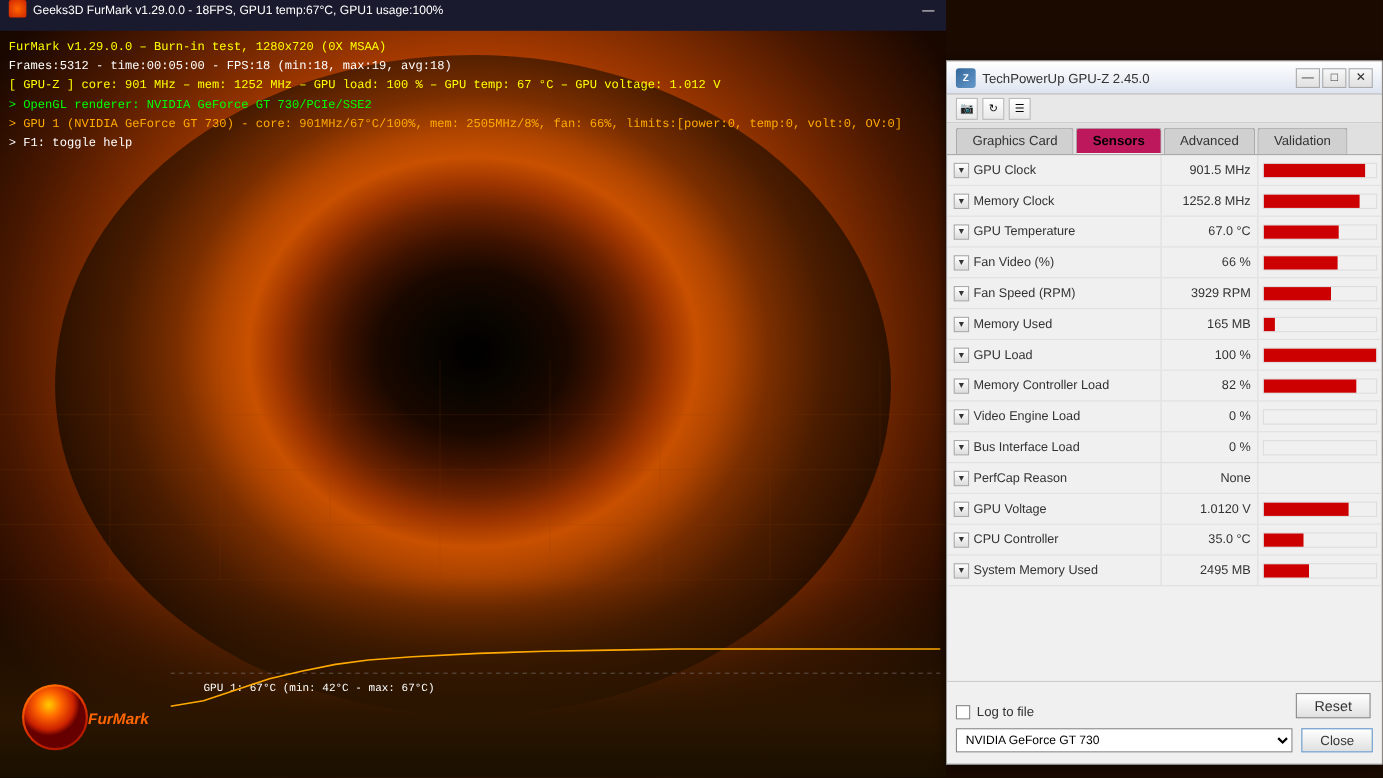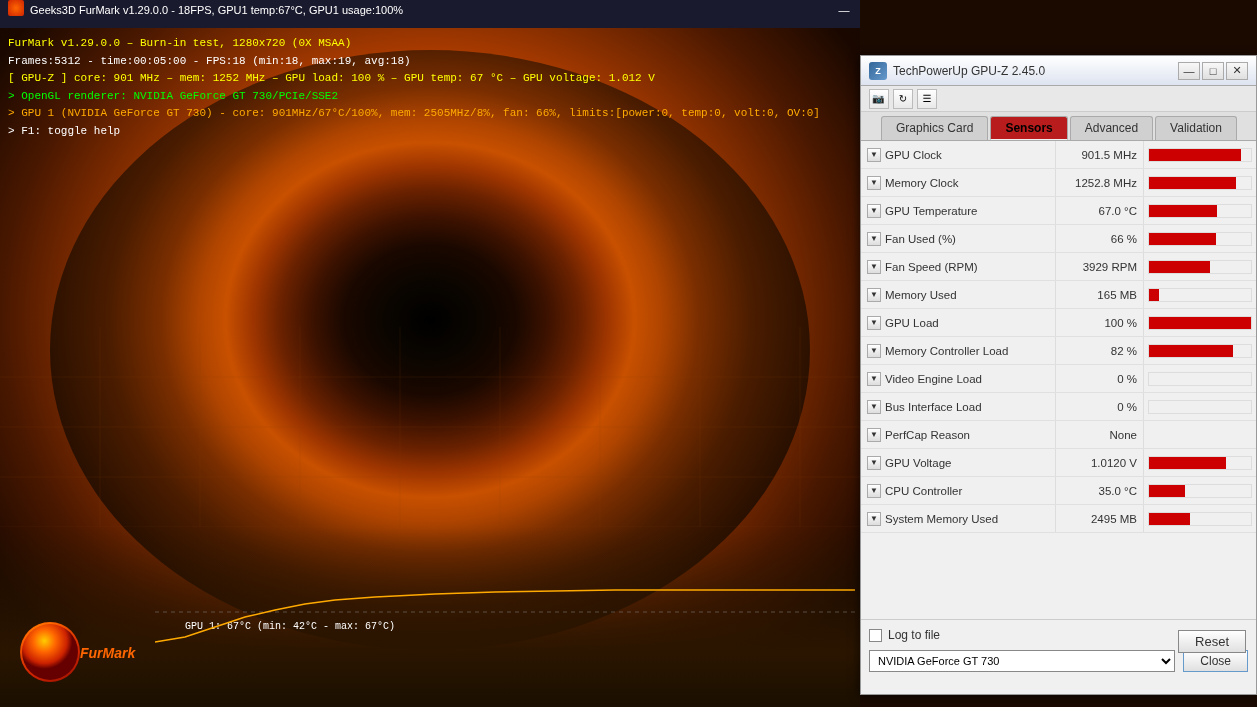--- a/index.html
+++ b/index.html
@@ -228,35 +228,35 @@
       font-size: 10px;
       cursor: pointer;
     }
 
     
     #gpuz-tabs {
       display: flex;
       background: #e0e0e0;
       border-bottom: 1px solid #aaa;
       padding-top: 4px;
-      padding-left: 20px;
+      padding-left: 8px;
     }
     .gpuz-tab {
       padding: 4px 14px;
       font-size: 12px;
       cursor: pointer;
       border: 1px solid #aaa;
       border-bottom: none;
       background: #d0d0d0;
       color: #333;
       margin-right: 2px;
       border-radius: 3px 3px 0 0;
     }
     .gpuz-tab.active {
-      background: #b91c1c;
+      background: #be185d;
       border-bottom: 1px solid #f0f0f0;
       color: #000;
       font-weight: bold;
     }
     .sensor-row {
       border-bottom: 1px solid #e0e0e0;
       display: flex;
       align-items: center;
       height: 28px;
     }
@@ -316,21 +316,21 @@
 
     
     #gpuz-bottom {
       position: absolute;
       bottom: 0;
       left: 0;
       right: 0;
       height: 75px;
       background: #f0f0f0;
       border-top: 1px solid #ccc;
-      padding: 8px 8px;
+      padding: 20px 8px;
     }
     #log-to-file-row {
       display: flex;
       align-items: center;
       margin-bottom: 8px;
     }
     #log-checkbox {
       width: 13px;
       height: 13px;
       border: 1px solid #888;
@@ -521,21 +521,21 @@
         <div class="sensor-value-cell">67.0 °C</div>
         <div class="sensor-bar-cell">
           <div class="sensor-bar-bg">
             <div class="sensor-bar-fill" style="width: 67%;"></div>
           </div>
         </div>
       </div>
       <div class="sensor-row">
         <div class="sensor-name-cell">
           <div class="sensor-dropdown">▼</div>
-          <span>Fan Used (%)</span>
+          <span>Fan Video (%)</span>
         </div>
         <div class="sensor-value-cell">66 %</div>
         <div class="sensor-bar-cell">
           <div class="sensor-bar-bg">
             <div class="sensor-bar-fill" style="width: 66%;"></div>
           </div>
         </div>
       </div>
       <div class="sensor-row">
         <div class="sensor-name-cell">

